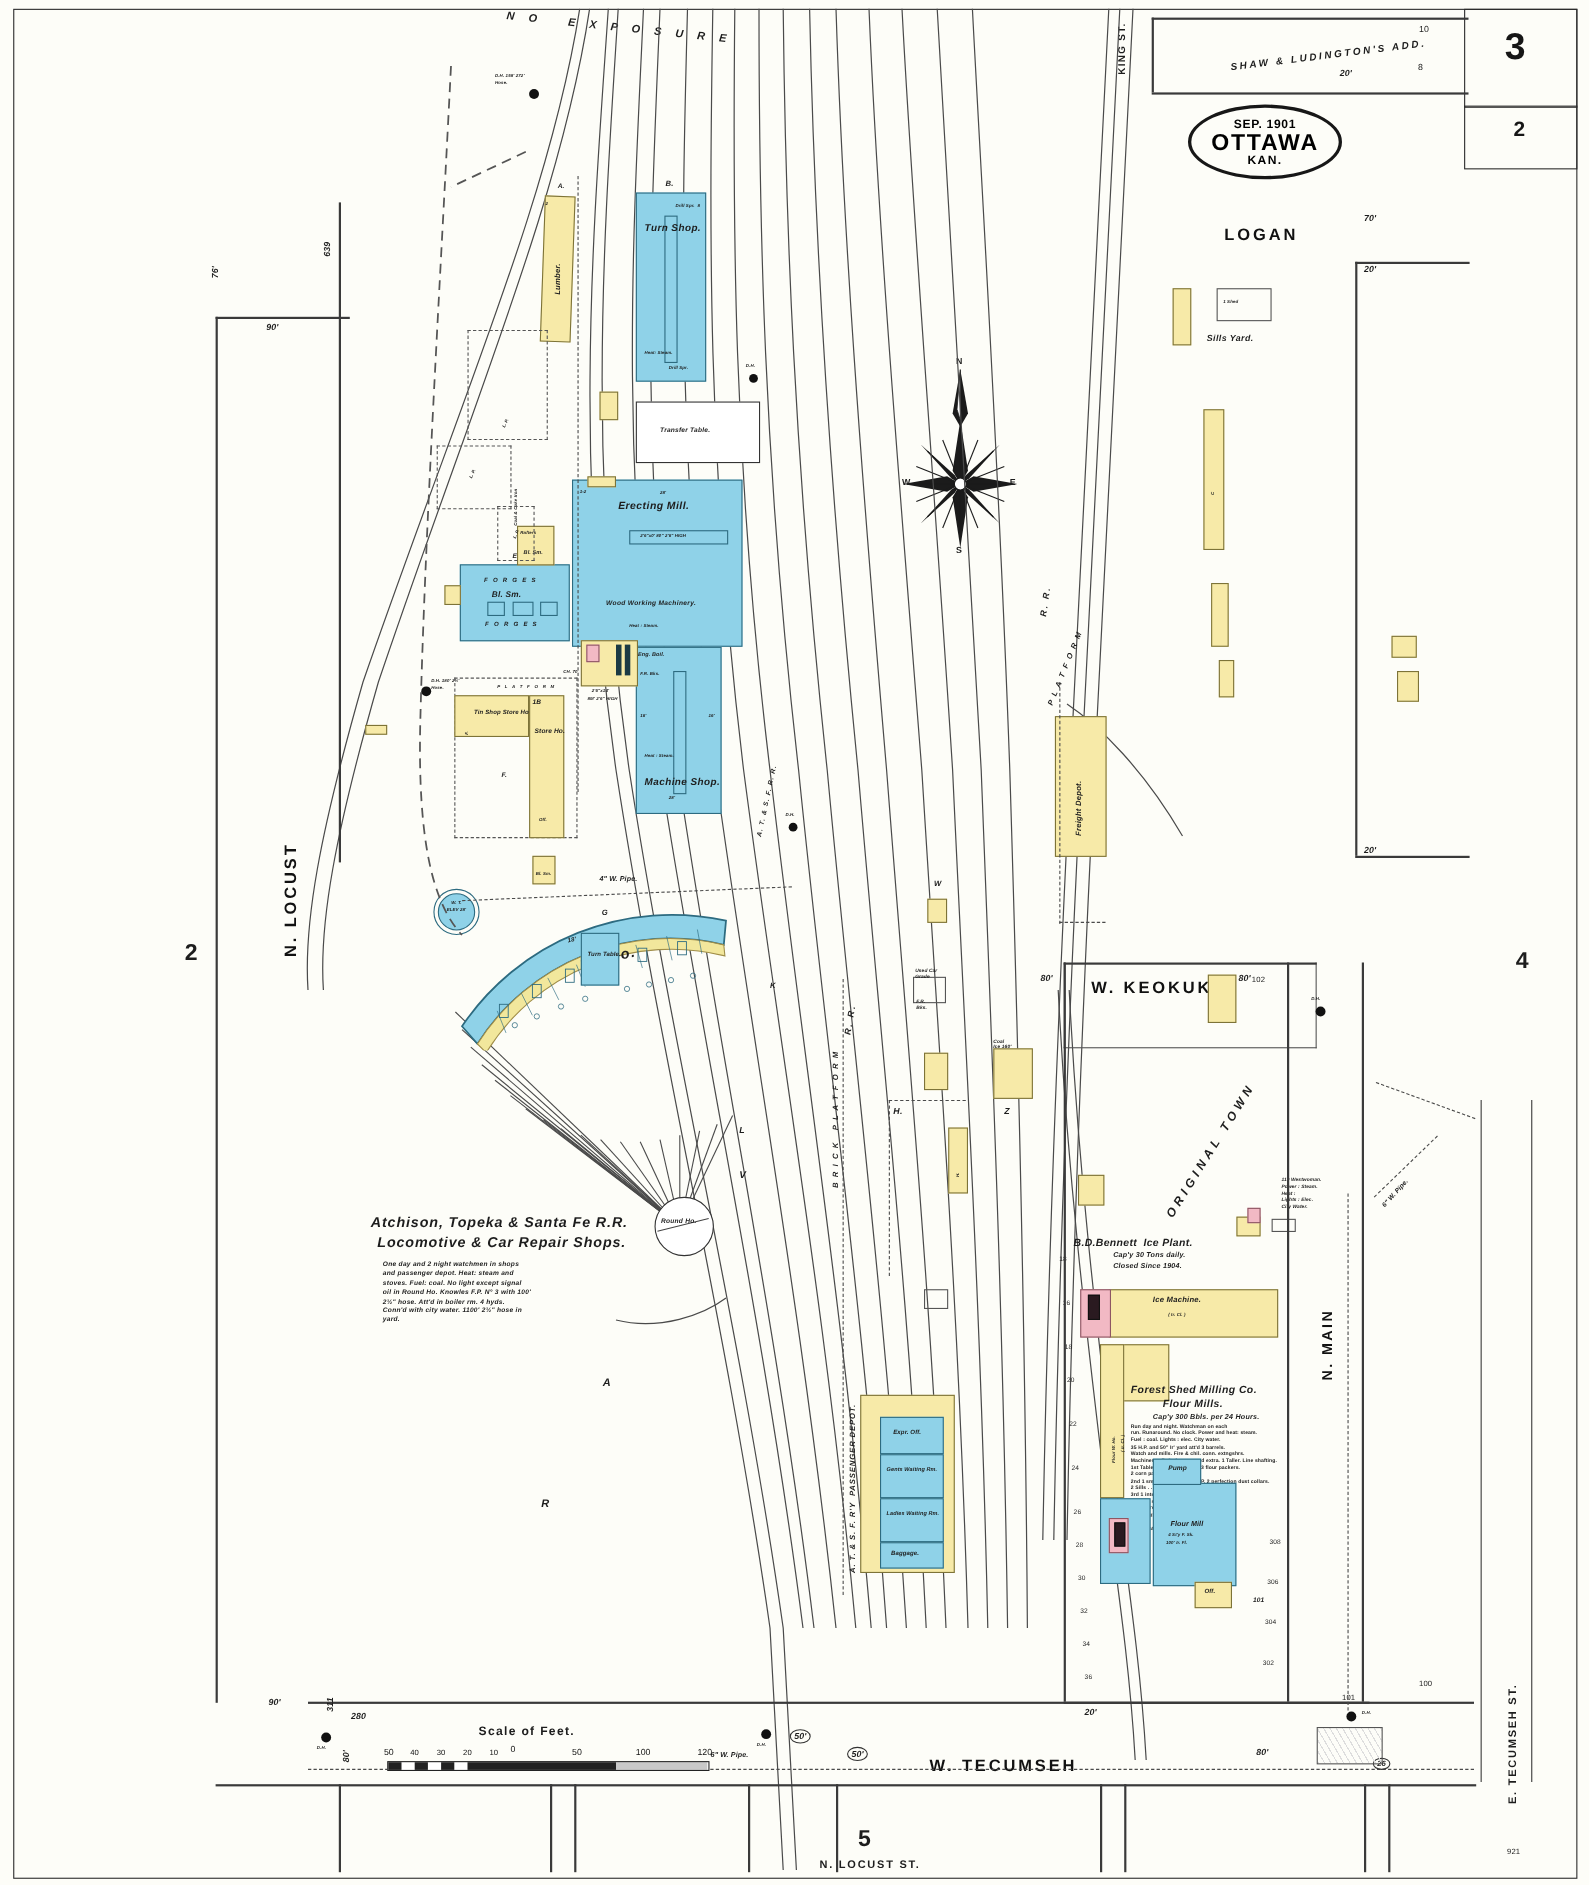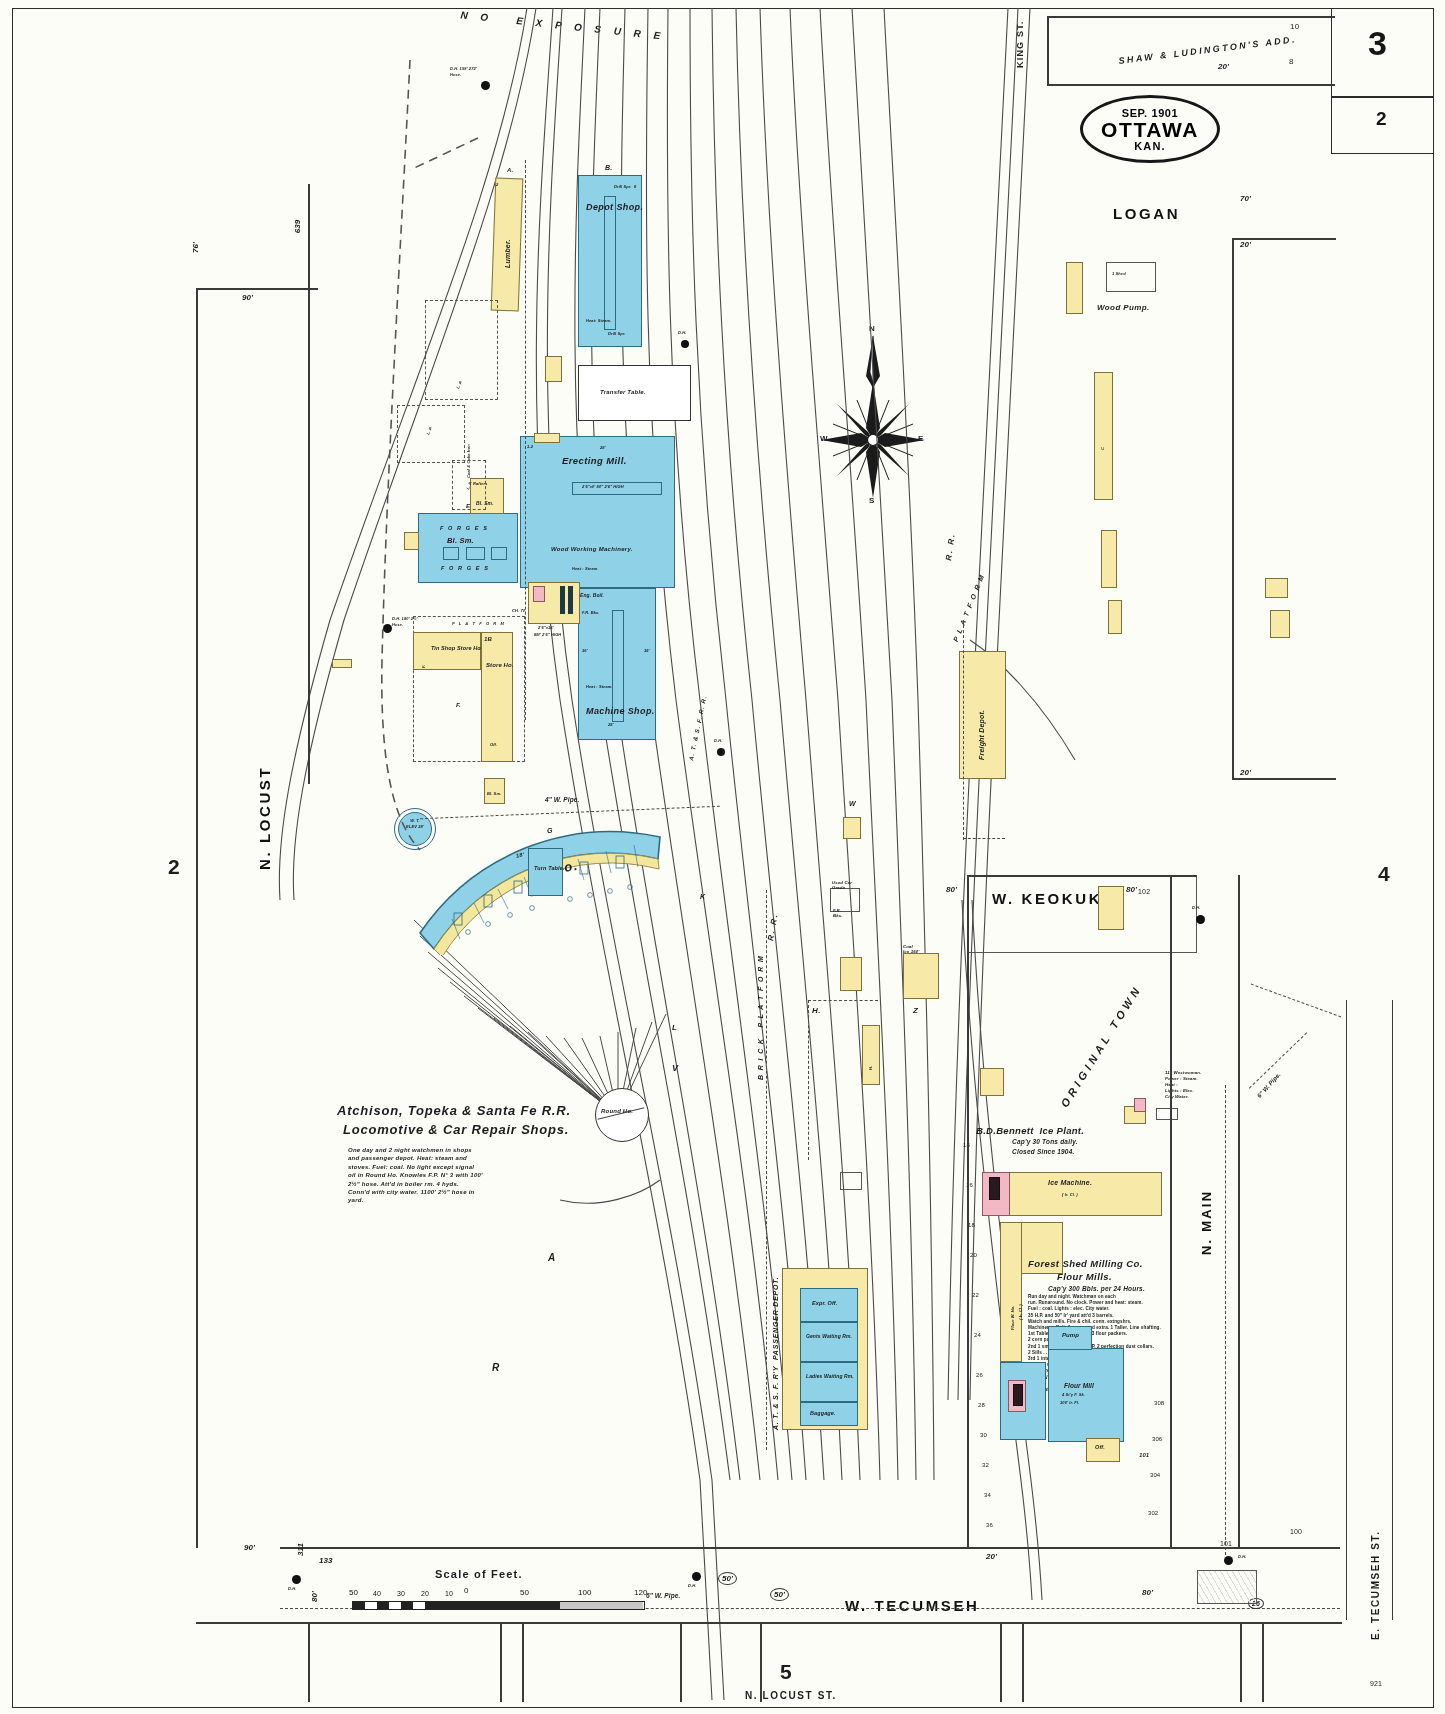--- a/index.html
+++ b/index.html
@@ -249,21 +249,21 @@
   <div class="lbl hand xtiny" style="left:488px;top:915px;transform:rotate(-16deg);"></div>
   <div class="lbl hand xtiny" style="left:573px;top:890px;transform:rotate(-8deg);"></div>
   <div class="lbl hand xtiny" style="left:547px;top:827px;font-size:7px;">G</div>
 
   <div class="abs" style="left:595px;top:1088px;width:52px;height:52px;border:1.5px solid #333;border-radius:50%;background:#fff;"></div>
   <div class="abs" style="left:597px;top:1113px;width:48px;height:1.3px;background:#444;transform:rotate(-14deg);"></div>
   <div class="lbl hand tiny" style="left:601px;top:1108px;font-size:6px;">Round Ho.</div>
 
   <div class="bld blue" style="left:578px;top:175px;width:64px;height:172px;"></div>
   <div class="abs" style="left:604px;top:196px;width:10px;height:132px;border:1px solid #2d6b80;"></div>
-  <div class="lbl hand sm" style="left:586px;top:202px;font-size:9px;">Depot Shop.</div>
+  <div class="lbl hand sm" style="left:586px;top:202px;font-size:9px;">Turn Shop.</div>
   <div class="lbl hand xtiny" style="left:586px;top:318px;">Heat: Steam.</div>
   <div class="lbl hand xtiny" style="left:614px;top:184px;">Drill Spr.</div>
   <div class="lbl hand xtiny" style="left:608px;top:331px;">Drill Spr.</div>
   <div class="lbl hand xtiny" style="left:605px;top:164px;font-size:7px;">B.</div>
   <div class="lbl hand xtiny" style="left:634px;top:184px;">8</div>
 
   <div class="bld white" style="left:578px;top:365px;width:113px;height:56px;"></div>
   <div class="lbl hand tiny" style="left:600px;top:389px;font-size:6px;">Transfer Table.</div>
 
   <div class="bld blue" style="left:520px;top:436px;width:155px;height:152px;"></div>
@@ -363,21 +363,21 @@
   <div class="lbl hand xtiny" style="left:810px;top:1410px;font-size:5.5px;">Baggage.</div>
   <div class="lbl hand tiny vert" style="left:772px;top:1430px;font-size:7px;letter-spacing:.8px;transform:rotate(-90deg);">A. T. &amp; S. F. R'Y  PASSENGER DEPOT.</div>
 
   <div class="dashlinev" style="left:766px;top:890px;height:560px;"></div>
   <div class="lbl hand tiny vert" style="left:757px;top:1080px;font-size:7px;letter-spacing:1.4px;transform:rotate(-90deg);">B R I C K   P L A T F O R M</div>
 
   <div class="lbl hand tiny vert" style="left:952px;top:640px;font-size:7px;letter-spacing:1.4px;transform:rotate(-68deg);">P L A T F O R M</div>
   <div class="dashlinev" style="left:963px;top:620px;height:220px;"></div>
   <div class="dashline" style="left:963px;top:838px;width:42px;"></div>
 
-  <div class="lbl hand sm" style="left:1097px;top:303px;font-size:8px;">Wood Pump.</div>
+  <div class="lbl hand sm" style="left:1097px;top:303px;font-size:8px;">Sills Yard.</div>
   <div class="bld nofill" style="left:1106px;top:262px;width:50px;height:30px;border:1.2px solid #555;"></div>
   <div class="lbl hand xtiny" style="left:1112px;top:271px;">1 Shed</div>
   <div class="bld yellow" style="left:1066px;top:262px;width:17px;height:52px;"></div>
   <div class="bld yellow" style="left:1094px;top:372px;width:19px;height:128px;"></div>
   <div class="lbl hand xtiny vert" style="left:1100px;top:450px;transform:rotate(-90deg);">C</div>
   <div class="bld yellow" style="left:1101px;top:530px;width:16px;height:58px;"></div>
   <div class="bld yellow" style="left:1108px;top:600px;width:14px;height:34px;"></div>
   <div class="bld yellow" style="left:1265px;top:578px;width:23px;height:20px;"></div>
   <div class="bld yellow" style="left:1270px;top:610px;width:20px;height:28px;"></div>
 
@@ -589,21 +589,21 @@
     <div class="tk" style="left:173px;top:20px;">50</div>
     <div class="tk" style="left:231px;top:20px;">100</div>
     <div class="tk" style="left:287px;top:20px;">120</div>
   </div>
 
   <div class="lbl hand xtiny" style="left:190px;top:243px;font-size:8px;transform:rotate(-90deg);">76'</div>
   <div class="lbl hand xtiny" style="left:291px;top:222px;font-size:8px;transform:rotate(-90deg);">639</div>
   <div class="lbl hand xtiny" style="left:242px;top:293px;font-size:8px;">90'</div>
   <div class="lbl hand xtiny" style="left:244px;top:1543px;font-size:8px;">90'</div>
   <div class="lbl hand xtiny" style="left: 294px;top:1545px;font-size:8px;transform:rotate(-90deg);">311</div>
-  <div class="lbl hand xtiny" style="left:319px;top:1556px;font-size:8px;">133</div>
+  <div class="lbl hand xtiny" style="left:319px;top:1556px;font-size:8px;">280</div>
   <div class="lbl hand xtiny" style="left:309px;top:1592px;font-size:8px;transform:rotate(-90deg);">80'</div>
   <div class="lbl hand xtiny" style="left:946px;top:885px;font-size:8px;">80'</div>
   <div class="lbl hand xtiny" style="left:1126px;top:885px;font-size:8px;">80'</div>
   <div class="lbl hand xtiny" style="left:1142px;top:1588px;font-size:8px;">80'</div>
   <div class="lbl hand xtiny" style="left:1240px;top:194px;font-size:8px;">70'</div>
   <div class="lbl hand xtiny" style="left:1218px;top:62px;font-size:8px;">20'</div>
   <div class="lbl hand xtiny" style="left:1240px;top:240px;font-size:8px;">20'</div>
   <div class="lbl hand xtiny" style="left:1240px;top:768px;font-size:8px;">20'</div>
   <div class="lbl hand xtiny" style="left:986px;top:1552px;font-size:8px;">20'</div>
   <div class="lbl hand xtiny" style="left:1290px;top:1540px;font-size:8px;opacity:0;">100'</div>

